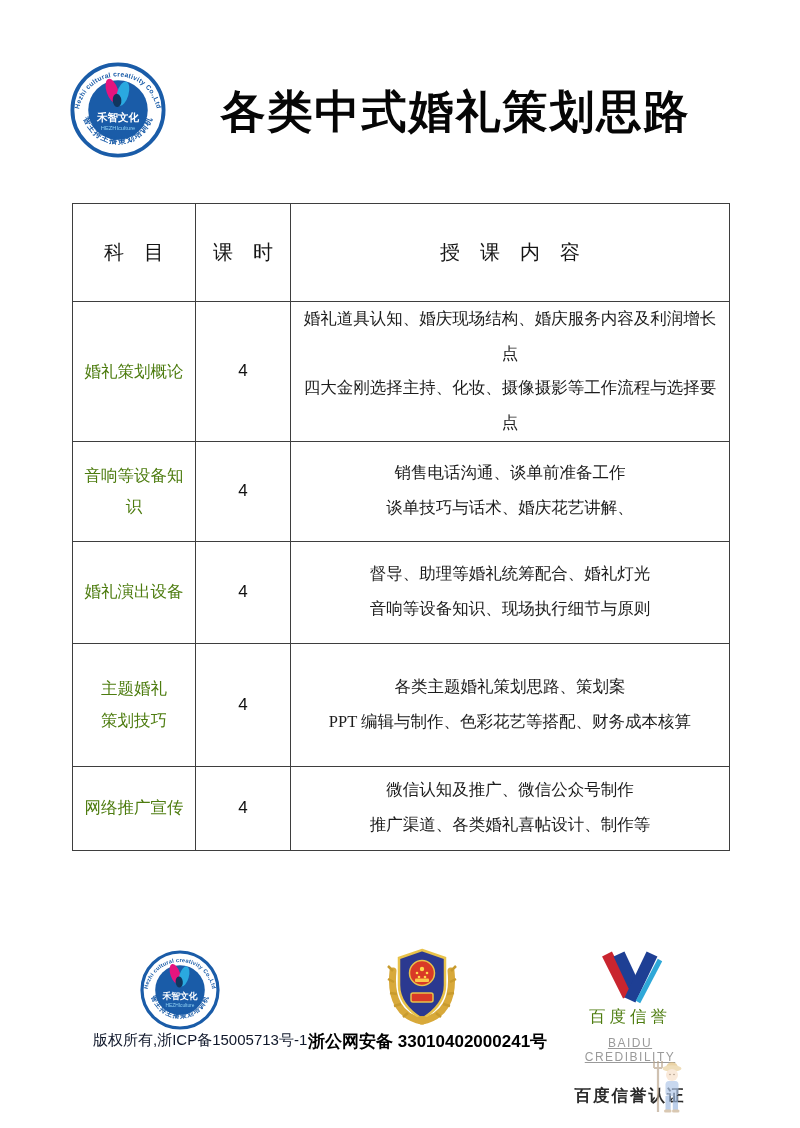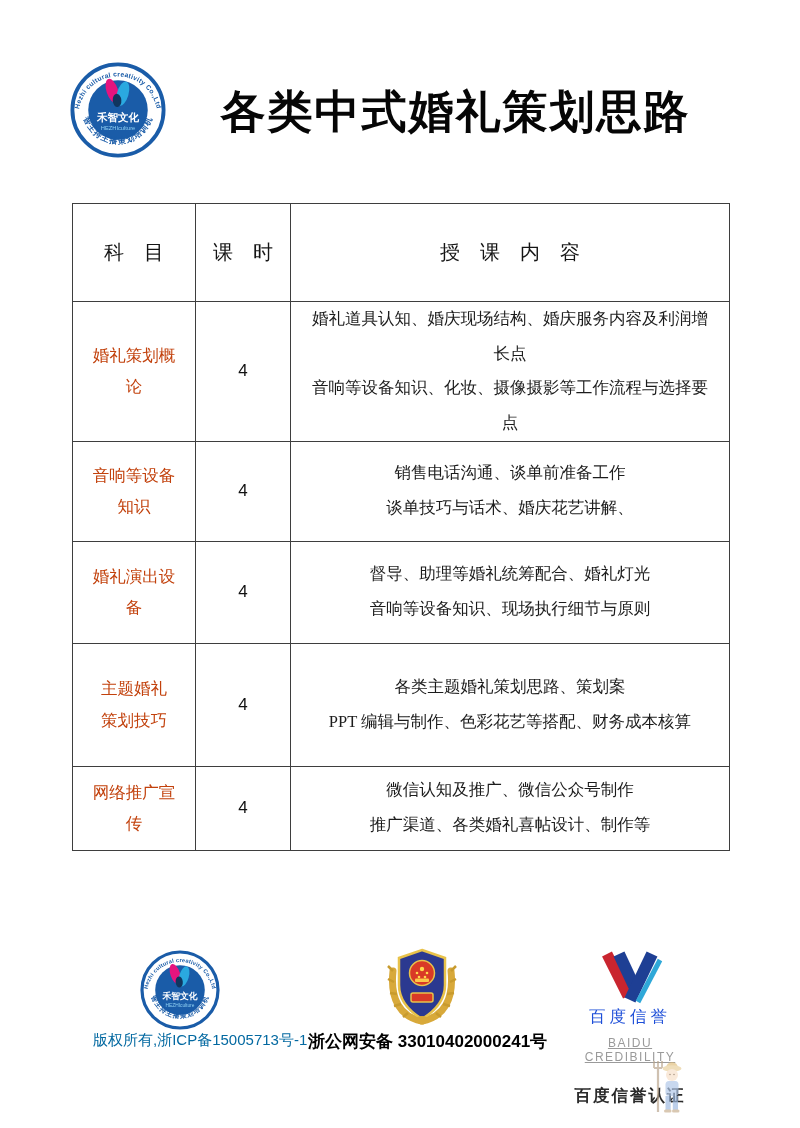--- a/index.html
+++ b/index.html
@@ -16,52 +16,52 @@
     text-align:center;font-size:45px;font-weight:900;letter-spacing:2px;
     color:#060606;line-height:60px;white-space:nowrap;
   }
 
   
   table.course-table{
     position:absolute;left:72px;top:203px;width:657px;
     border-collapse:collapse;table-layout:fixed;background:#fff;
   }
   .course-table td,.course-table th{
-    border:1px solid #3e3e3e;padding:0 14px;vertical-align:middle;
+    border:1px solid #3e3e3e;padding:0 6px;vertical-align:middle;
   }
   .course-table thead th{
     height:97px;font-size:20px;font-weight:400;color:#141414;text-align:center;
     font-family:"Liberation Serif", serif;
   }
   td.subject{
     font-size:16.5px;text-align:center;white-space:pre-line;line-height:1.9;
-    color:#c2410c;font-family:"Liberation Serif", serif;
+    color:#4d7c0f;font-family:"Liberation Serif", serif;
   }
   td.hours{font-size:17px;text-align:center;color:#111;}
   td.content{
     font-size:16.5px;text-align:center;white-space:pre-line;line-height:2.1;
     color:#1c1c1c;font-family:"Liberation Serif", serif;
   }
 
   
   .footer-logo{position:absolute;left:140px;top:950px;width:80px;height:80px;}
   .copyright-text{
     position:absolute;left:93px;top:1031px;width:180px;font-size:15px;
-    color:#0369a1;white-space:nowrap;
+    color:#0f172a;white-space:nowrap;
   }
   .police-badge{position:absolute;left:384px;top:941px;width:76px;height:84px;}
   .police-text{
     position:absolute;left:308px;top:1030px;width:210px;text-align:center;
     font-size:17px;font-weight:bold;color:#000000;white-space:nowrap;
   }
   .baidu-block{
     position:absolute;left:572px;top:950px;width:116px;text-align:center;
   }
   .baidu-v{display:block;margin:0 auto;}
-  .baidu-name{font-size:16.5px;color:#1d4ed8;letter-spacing:4px;margin-top:2px;text-align:center;}
+  .baidu-name{font-size:16.5px;color:#4d7c0f;letter-spacing:4px;margin-top:2px;text-align:center;}
   .baidu-en{font-size:12px;color:#9a9a9a;letter-spacing:1.5px;margin-top:8px;text-decoration:underline;}
   .baidu-cert{font-size:16.5px;font-weight:bold;color:#2a2a2a;letter-spacing:2px;margin-top:21px;}
 
   
   .watermark{
     position:absolute;left:652px;top:1058px;width:148px;height:64px;
     display:flex;align-items:flex-start;opacity:0.85;
   }
   .wm-texts{margin-left:2px;}
   .wm-name{
@@ -111,21 +111,21 @@
         <th>科　目</th>
         <th>课　时</th>
         <th>授　课　内　容</th>
       </tr>
     </thead>
     <tbody>
         <tr style="height: 104px;">
           <td class="subject">婚礼策划概论</td>
           <td class="hours">4</td>
           <td class="content">婚礼道具认知、婚庆现场结构、婚庆服务内容及利润增长点
-音响等设备知识、化妆、摄像摄影等工作流程与选择要点</td>
+四大金刚选择主持、化妆、摄像摄影等工作流程与选择要点</td>
         </tr>
         <tr style="height: 100px;">
           <td class="subject">音响等设备知识</td>
           <td class="hours">4</td>
           <td class="content">销售电话沟通、谈单前准备工作
 谈单技巧与话术、婚庆花艺讲解、</td>
         </tr>
         <tr style="height: 102px;">
           <td class="subject">婚礼演出设备</td>
           <td class="hours">4</td>

